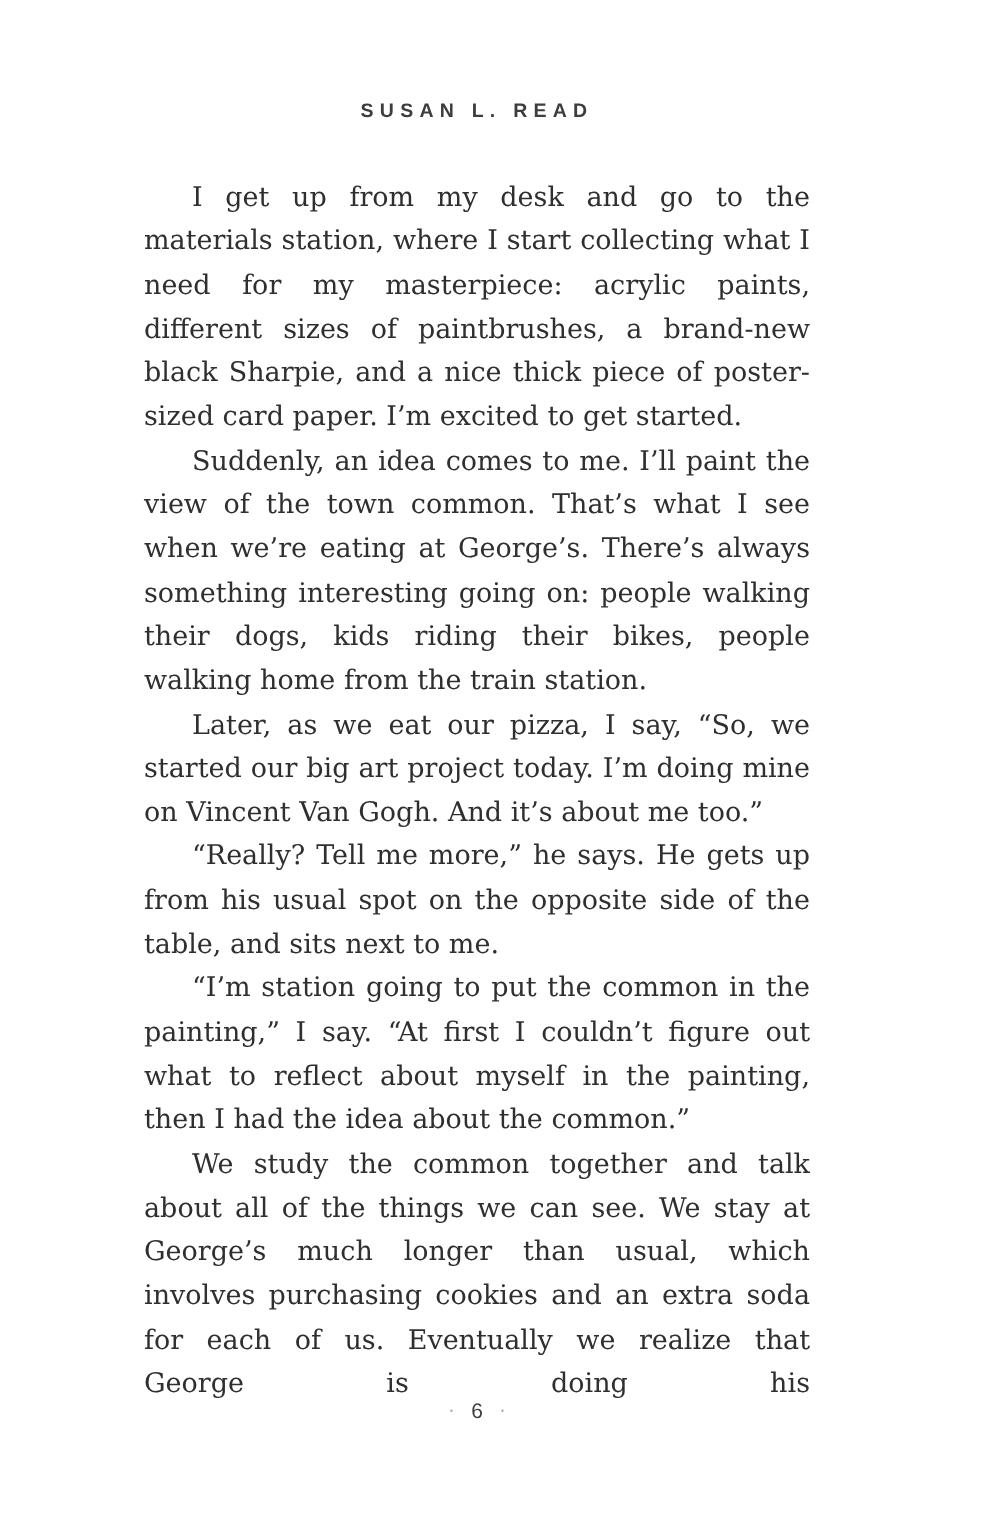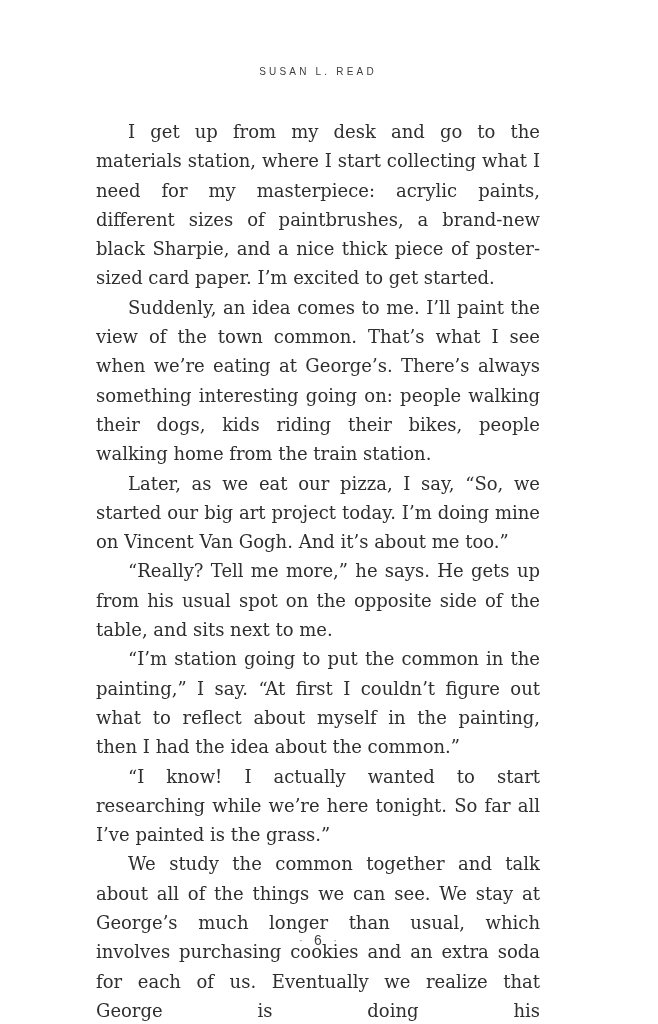--- a/index.html
+++ b/index.html
@@ -15,22 +15,22 @@
     overflow: hidden;
     font-family: "DejaVu Serif", "Liberation Serif", serif;
   }
   .running-head {
     position: absolute;
     top: 66px;
     left: 96px;
     width: 444px;
     text-align: center;
     font-family: "Liberation Sans", sans-serif;
-    font-size: 10px;
-    font-weight: 400;
+    font-size: 13px;
+    font-weight: 700;
     letter-spacing: 0.32em;
     color: #3d3d3d;
     white-space: nowrap;
   }
   .body-text {
     position: absolute;
     top: 117px;
     left: 96px;
     width: 444px;
     color: #2f2f2f;
@@ -71,21 +71,20 @@
 <div class="page">
 
   <div class="running-head">SUSAN L. READ</div>
 
   <div class="body-text">
       <p>I get up from my desk and go to the materials station, where I start collecting what I need for my masterpiece: acrylic paints, different sizes of paintbrushes, a brand-new black Sharpie, and a nice thick piece of poster-sized card paper. I’m excited to get started.</p>
       <p>Suddenly, an idea comes to me. I’ll paint the view of the town common. That’s what I see when we’re eating at George’s. There’s always something interesting going on: people walking their dogs, kids riding their bikes, people walking home from the train station.</p>
       <p>Later, as we eat our pizza, I say, “So, we started our big art project today. I’m doing mine on Vincent Van Gogh. And it’s about me too.”</p>
       <p>“Really? Tell me more,” he says. He gets up from his usual spot on the opposite side of the table, and sits next to me.</p>
       <p>“I’m station going to put the common in the painting,” I say. “At first I couldn’t figure out what to reflect about myself in the painting, then I had the idea about the common.”</p>
-      <p>“I know! I actually wanted to start researching while we’re here tonight. So far all I’ve painted is the grass.”</p>
       <p>We study the common together and talk about all of the things we can see. We stay at George’s much longer than usual, which involves purchasing cookies and an extra soda for each of us. Eventually we realize that George is doing his</p>
     </div>
 
   <div class="folio">
     <span class="dot">·</span><span class="num">6</span><span class="dot">·</span>
   </div>
 
 </div>
 
 </body></html>

